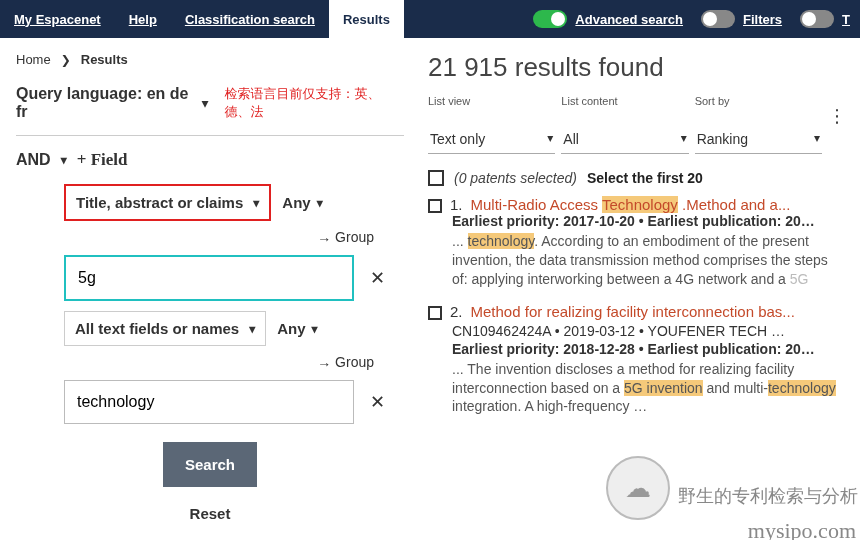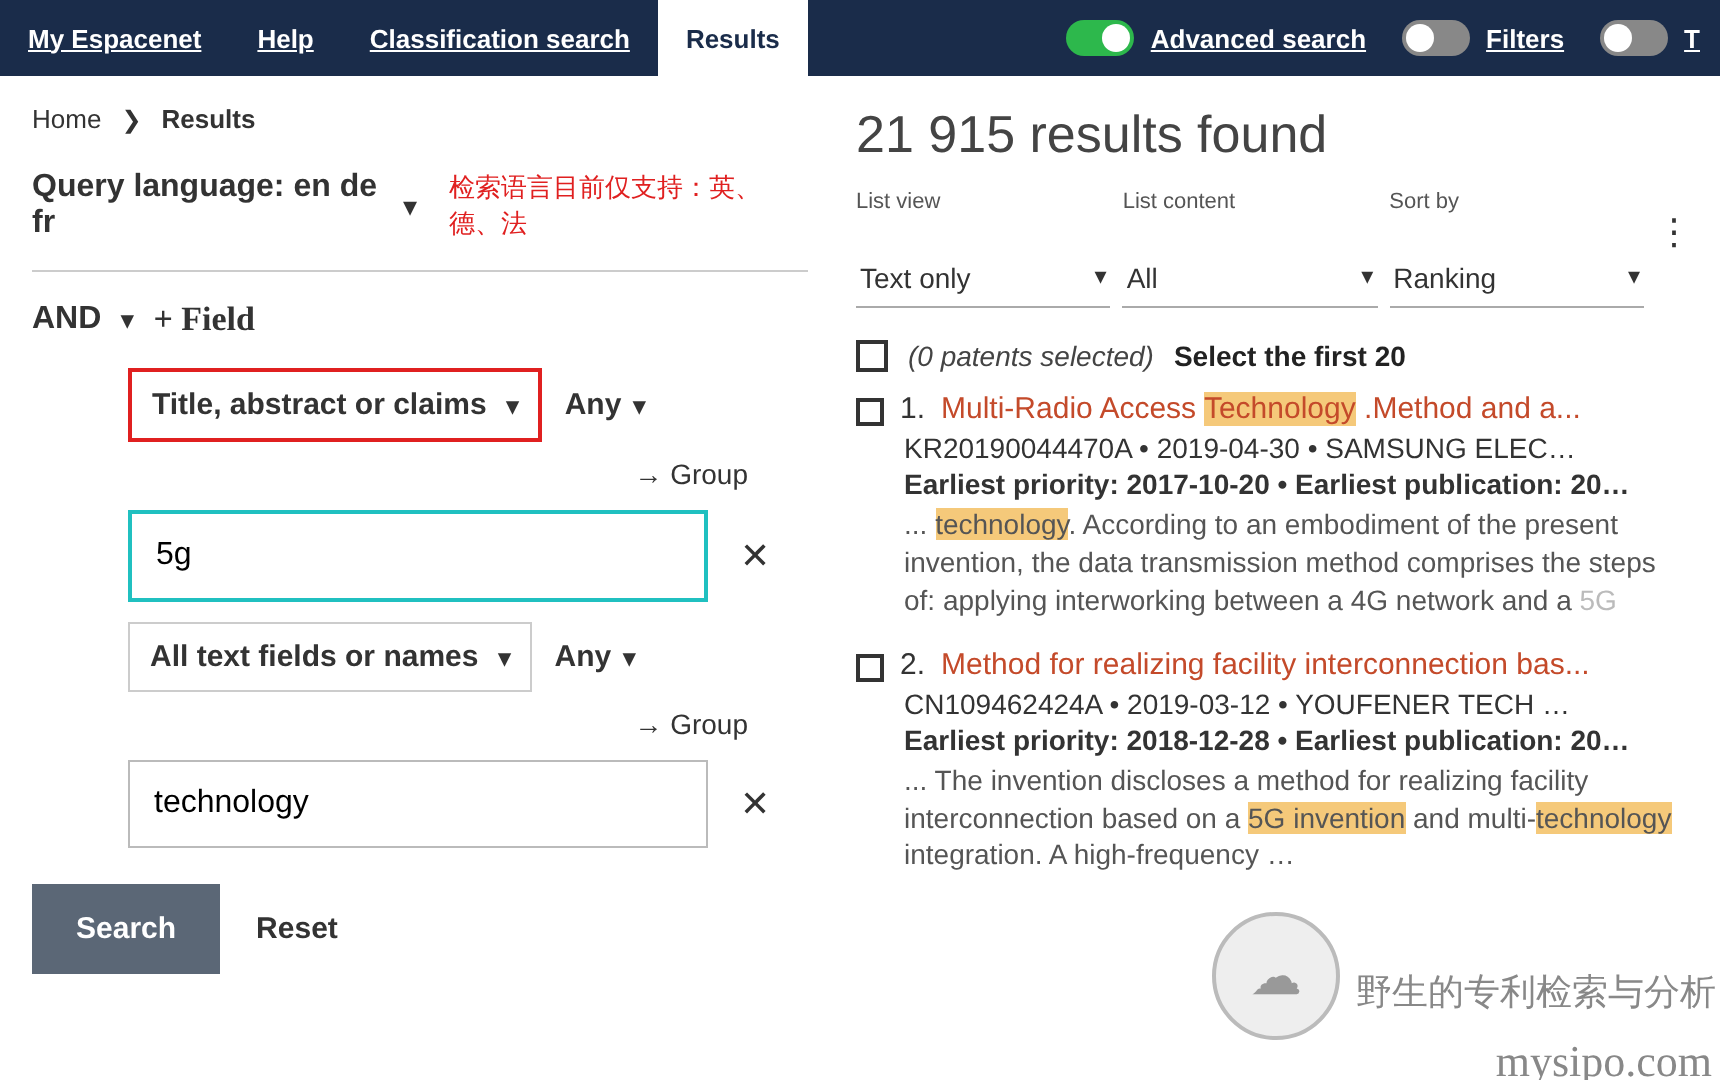--- a/index.html
+++ b/index.html
@@ -27,21 +27,21 @@
     .fieldrow { display: flex; align-items: center; margin-left: 48px; gap: 11px; margin-bottom: 8px; }
     .fieldselect { border: 1px solid #ccc; padding: 8px 10px; display: flex; align-items: center; gap: 10px; font-weight: bold; font-size: 15px; cursor: pointer; }
     .fieldselect.redbox { border: 2px solid #e02020; }
     .chev { font-size: 12px; }
     .any { font-weight: bold; font-size: 15px; display: flex; align-items: center; gap: 6px; cursor: pointer; }
     .grouplink { text-align: right; margin: 6px 0 10px 0; font-size: 14px; padding-right: 30px; }
     .inputrow { display: flex; align-items: center; margin-left: 48px; gap: 12px; margin-bottom: 10px; }
     .textin { flex: 0 0 290px; padding: 12px 12px; border: 1px solid #bbb; font-size: 16px; }
     .textin.highlight { border: 2px solid #20c0c0; }
     .clearx { font-size: 18px; cursor: pointer; padding: 0 4px; }
-    .btnrow { display: flex; gap: 18px; margin-top: 18px; align-items: center; }
+    .btnrow { display: flex; gap: 18px; margin-top: 18px; align-items: center; flex-direction: column; }
     .btn-search { background: #5b6776; color: #fff; border: none; padding: 14px 22px; font-weight: bold; font-size: 15px; cursor: pointer; }
     .btn-reset { background: none; border: none; font-weight: bold; font-size: 15px; cursor: pointer; color: #333; }
     .right { flex: 1; padding: 8px 14px 0 8px; }
     .resultstitle { font-size: 26px; color: #444; margin: 6px 0 12px; }
     .listctrls { display: flex; gap: 6px; align-items: flex-start; }
     .ctrlcol { flex: 1; }
     .ctrlcol .lab { font-size: 11px; color: #555; margin-bottom: 20px; }
     .ctrlcol .sel { border-bottom: 1px solid #aaa; padding: 4px 2px 6px; display: flex; justify-content: space-between; font-size: 14px; cursor: pointer; }
     .menu-icon { font-size: 18px; color: #333; cursor: pointer; padding-top: 10px; }
     .selrow { display: flex; align-items: center; gap: 10px; padding: 16px 0 10px; font-size: 14px; }
@@ -173,21 +173,20 @@
       <span class="cnt">(0 patents selected)</span>
       <span class="selfirst">Select the first 20</span>
     </div>
 
     <div class="result">
       <div class="titleline">
         <div class="cb"></div>
         <span class="num">1.</span>
         <span class="title"><span>Multi-Radio Access </span><span class="hl">Technology</span><span> .Method and a...</span></span>
       </div>
-      <div class="meta">KR20190044470A • 2019-04-30 • SAMSUNG ELEC…</div>
       <div class="prio">Earliest priority: 2017-10-20 • Earliest publication: 20…</div>
       <div class="abst"><span>... </span><span class="hl">technology</span><span>. According to an embodiment of the present invention, the data transmission method comprises the steps of: applying interworking between a 4G network and a </span><span class="greytxt">5G</span></div>
     </div>
 
     <div class="result">
       <div class="titleline">
         <div class="cb"></div>
         <span class="num">2.</span>
         <span class="title"><span>Method for realizing facility interconnection bas...</span></span>
       </div>

